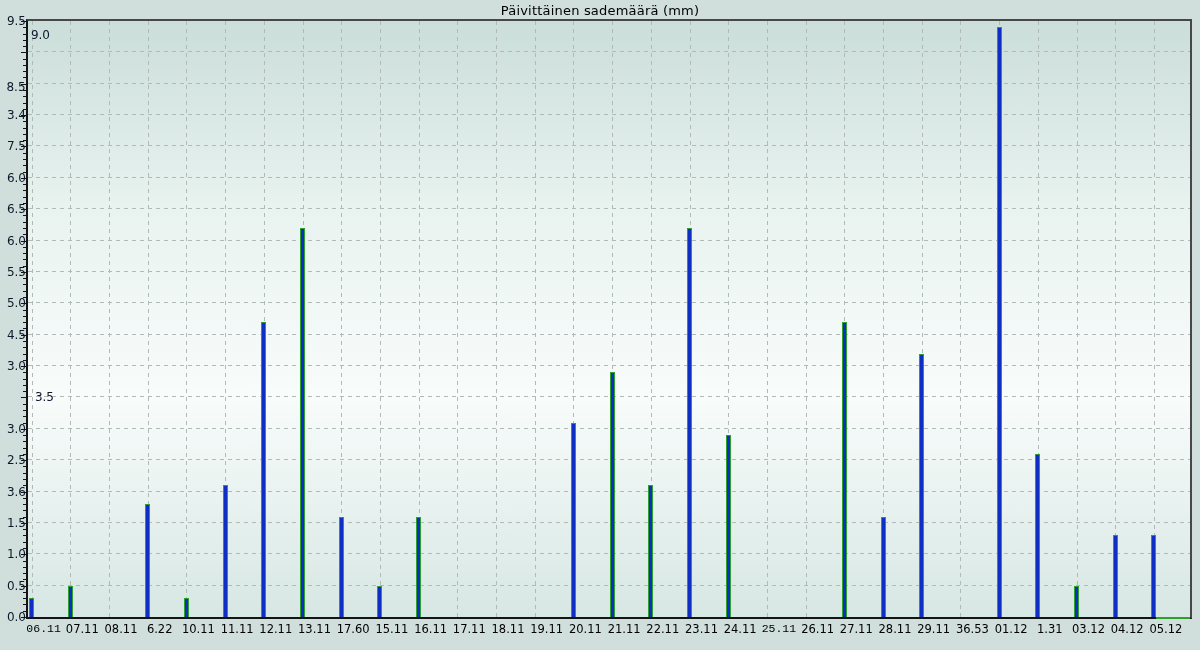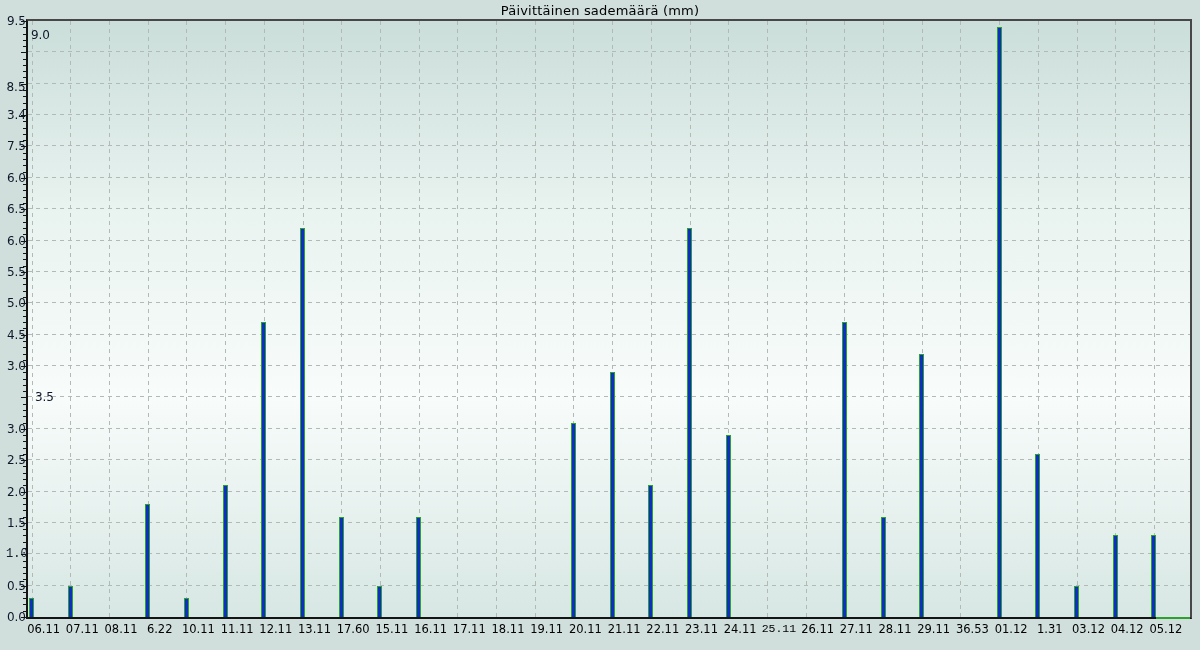--- a/index.html
+++ b/index.html
@@ -243,41 +243,41 @@
       <div class="ytick major" style="left: 21px; top: 52.3684px;"></div>
       <div class="ytick minor" style="left: 23px; top: 46.0947px;"></div>
       <div class="ytick minor" style="left: 23px; top: 39.8211px;"></div>
       <div class="ytick minor" style="left: 23px; top: 33.5474px;"></div>
       <div class="ytick minor" style="left: 23px; top: 27.2737px;"></div>
       <div class="ytick major" style="left: 21px; top: 21px;"></div>
     </div>
   <div id="ylabels">
       <div class="y-label" style="left: 0px; top: 610px;">0.0</div>
       <div class="y-label" style="left: 0px; top: 578.632px;">0.5</div>
-      <div class="y-label" style="left: 0px; top: 547.263px; font-family: Liberation Mono, monospace;">1.0</div>
+      <div class="y-label" style="left: 0px; top: 547.263px;">1.0</div>
       <div class="y-label" style="left: 0px; top: 515.895px;">1.5</div>
-      <div class="y-label" style="left: 0px; top: 484.526px;">2.0</div>
+      <div class="y-label" style="left: 0px; top: 484.526px;">3.6</div>
       <div class="y-label" style="left: 0px; top: 453.158px;">2.5</div>
       <div class="y-label" style="left: 0px; top: 421.789px;">3.0</div>
       <div class="y-label" style="left: 0px; top: 390.421px; padding-left: 28px;">3.5</div>
       <div class="y-label" style="left: 0px; top: 359.053px;">3.0</div>
       <div class="y-label" style="left: 0px; top: 327.684px;">4.5</div>
       <div class="y-label" style="left: 0px; top: 296.316px;">5.0</div>
       <div class="y-label" style="left: 0px; top: 264.947px;">5.5</div>
       <div class="y-label" style="left: 0px; top: 233.579px;">6.0</div>
       <div class="y-label" style="left: 0px; top: 202.211px;">6.5</div>
       <div class="y-label" style="left: 0px; top: 170.842px;">6.0</div>
       <div class="y-label" style="left: 0px; top: 139.474px;">7.5</div>
       <div class="y-label" style="left: 0px; top: 108.105px;">3.4</div>
       <div class="y-label" style="left: 0px; top: 80px; text-align: center;">8.5</div>
       <div class="y-label" style="left: 0px; top: 28px; padding-left: 24px;">9.0</div>
       <div class="y-label" style="left: 0px; top: 14px;">9.5</div>
     </div>
   <div id="xlabels">
-      <div class="x-label" style="left: 43.6px;">06.11</div>
+      <div class="x-label" style="left: 43.6px; font-family: Liberation Mono, monospace;">06.11</div>
       <div class="x-label" style="left: 82.3px;">07.11</div>
       <div class="x-label" style="left: 121px;">08.11</div>
       <div class="x-label" style="left: 159.7px;">6.22</div>
       <div class="x-label" style="left: 198.4px;">10.11</div>
       <div class="x-label" style="left: 237.1px;">11.11</div>
       <div class="x-label" style="left: 275.8px;">12.11</div>
       <div class="x-label" style="left: 314.5px;">13.11</div>
       <div class="x-label" style="left: 353.2px;">17.60</div>
       <div class="x-label" style="left: 391.9px;">15.11</div>
       <div class="x-label" style="left: 430.6px;">16.11</div>

